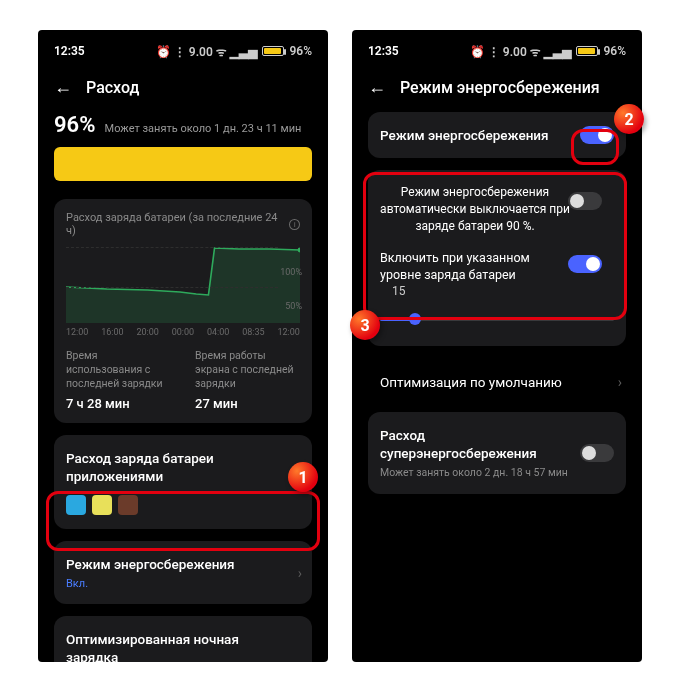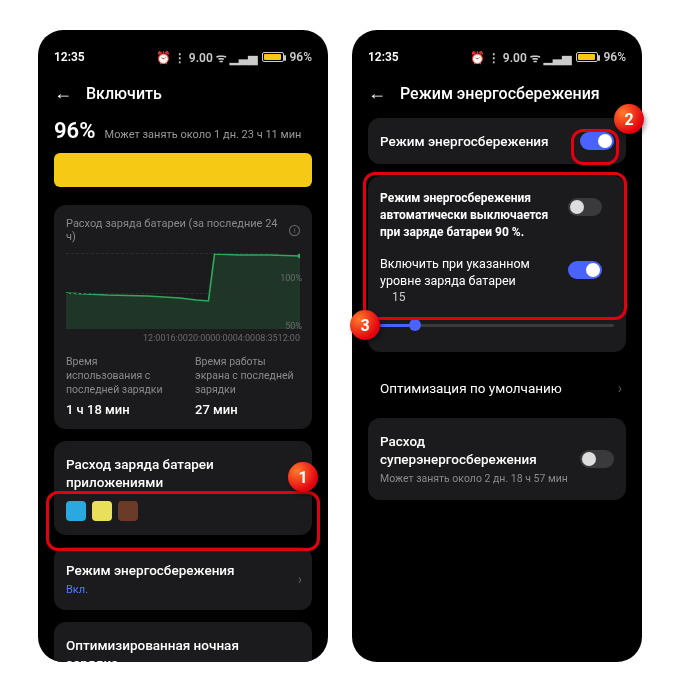--- a/index.html
+++ b/index.html
@@ -6,24 +6,24 @@
   body {
     background: #fff;
     font-family: -apple-system, Roboto, "Segoe UI", sans-serif;
     width: 680px; height: 700px;
     position: relative;
   }
   .frame {
     position: absolute;
     width: 290px; height: 632px;
     background: #000;
-    border-radius: 25px;
+    border-radius: 4px;
     overflow: hidden;
     color: #fff;
-    padding: 12px 16px;
+    padding: 6px 16px;
     font-size: 13px;
   }
   .frame.left  { left: 38px;  top: 30px; }
   .frame.right { left: 352px; top: 30px; }
 
   
   .status {
     display: flex; justify-content: space-between; align-items: center;
     height: 30px; font-size: 12px; font-weight: 600;
   }
@@ -45,23 +45,23 @@
   .card {
     background:#1b1b1d; border-radius:12px; padding:12px;
     margin-bottom:12px;
   }
   .card .cap { font-size:11px; color:#8a8a8a; margin-bottom:8px; display:flex; align-items:center; gap:4px;}
   .info-i { display:inline-block; width:11px; height:11px; border:1px solid #6a6a6a; border-radius:50%; font-size:8px; line-height:10px; text-align:center; color:#6a6a6a;}
 
   
   .chart { position:relative; height:78px; }
   .chart svg { width:100%; height:100%; }
-  .chart-lbls { display:flex; justify-content:flex-end; font-size:9px; color:#6a6a6a; margin-top:4px;}
+  .chart-lbls { display:flex; justify-content:space-between; font-size:9px; color:#6a6a6a; margin-top:4px;}
   .chart-pct { position:absolute; right:-2px; font-size:9px; color:#6a6a6a;margin-top:24px; }
-  .chart-pct.p100{top:-2px;} .chart-pct.p50{top:46px;}
+  .chart-pct.p100{top:-2px;} .chart-pct.p50{top:32px;}
   .chart-line { position:absolute; left:0; right:22px; border-top:1px dashed #2e2e2e; }
   .chart-line.l100{top:2px;} .chart-line.l50{top:42px;}
 
   .cols { display:flex; gap:24px; margin-top:12px;}
   .cols .lab { font-size:10.5px; color:#8a8a8a; line-height:1.35; }
   .cols .val { font-size:13px; font-weight:500; margin-top:4px;}
 
   .row {
     background:#1b1b1d; border-radius:12px; padding:14px 12px;
     margin-bottom:12px; position:relative;
@@ -115,21 +115,21 @@
   <div class="status">
     <span>12:35</span>
     <span class="icons">
       <span>⏰ ⋮ 9.00 ᯤ ▁▃▅</span>
       <span class="batt"></span>
       <span>96%</span>
     </span>
   </div>
   <div class="hdr">
     <span class="back">←</span>
-    <span class="title">Включить</span>
+    <span class="title">Расход</span>
   </div>
 
   <div>
     <span class="pct">96%</span>
     <span class="sub">Может занять около 1 дн. 23 ч 11 мин</span>
     <div class="bar"></div>
   </div>
 
   <div class="card">
     <div class="cap">
@@ -150,21 +150,21 @@
         <span>16:00</span>
         <span>20:00</span>
         <span>00:00</span>
         <span>04:00</span>
         <span>08:35</span>
         <span>12:00</span>
     </div>
     <div class="cols">
       <div style="flex:1">
         <div class="lab">Время использования с последней зарядки</div>
-        <div class="val">1 ч 18 мин</div>
+        <div class="val">7 ч 28 мин</div>
       </div>
       <div style="flex:1">
         <div class="lab">Время работы экрана с последней зарядки</div>
         <div class="val">27 мин</div>
       </div>
     </div>
   </div>
 
   <div class="row">
     <div class="ttl">Расход заряда батареи приложениями</div>
@@ -204,21 +204,21 @@
 
   <div class="row">
     <div class="ttl" style="padding-right:44px">Режим энергосбережения</div>
     <div class="toggle on">
         <div class="knob"></div>
       </div>
   </div>
 
   <div class="row multi" style="padding-bottom:16px;">
     <div style="position:relative; padding-right:44px; margin-bottom:14px;">
-      <div class="ttl" style="font-size:12px; font-weight:700; line-height:1.4;">Режим энергосбережения автоматически выключается при заряде батареи 90 %.</div>
+      <div class="ttl" style="font-size:12px; font-weight:400; line-height:1.4;text-align:center;">Режим энергосбережения автоматически выключается при заряде батареи 90 %.</div>
       <div class="toggle" style="top:8px;">
           <div class="knob"></div>
         </div>
     </div>
     <div style="position:relative; padding-right:44px;">
       <div class="ttl" style="font-size:12.5px; font-weight:400; line-height:1.4;">Включить при указанном уровне заряда батареи</div>
       <div class="toggle on" style="top:6px;">
           <div class="knob"></div>
         </div>
     </div>

